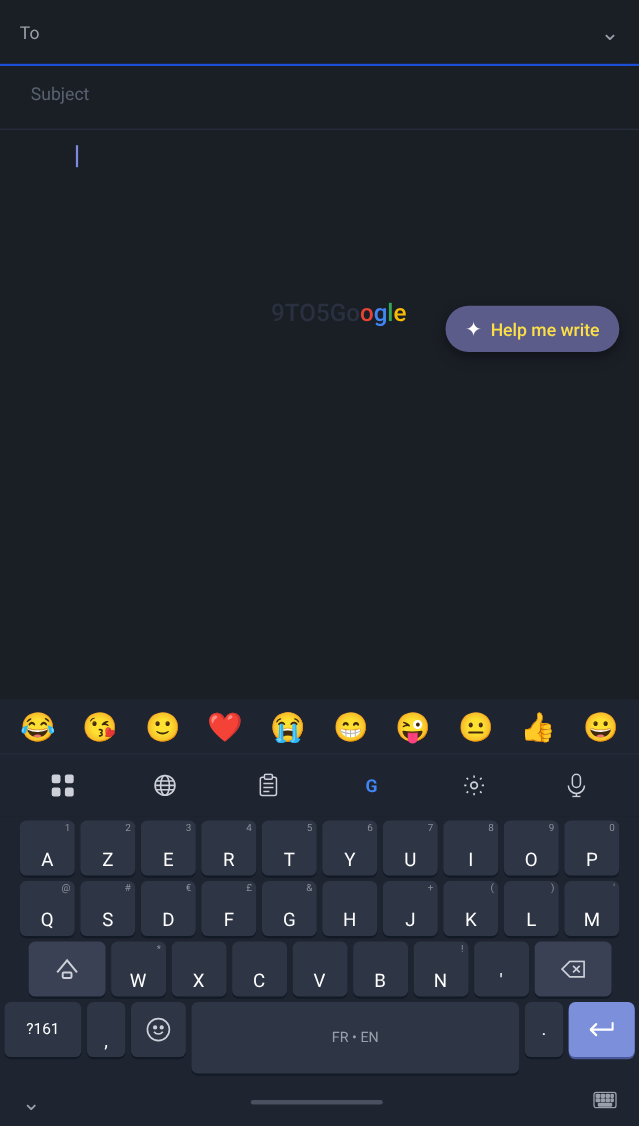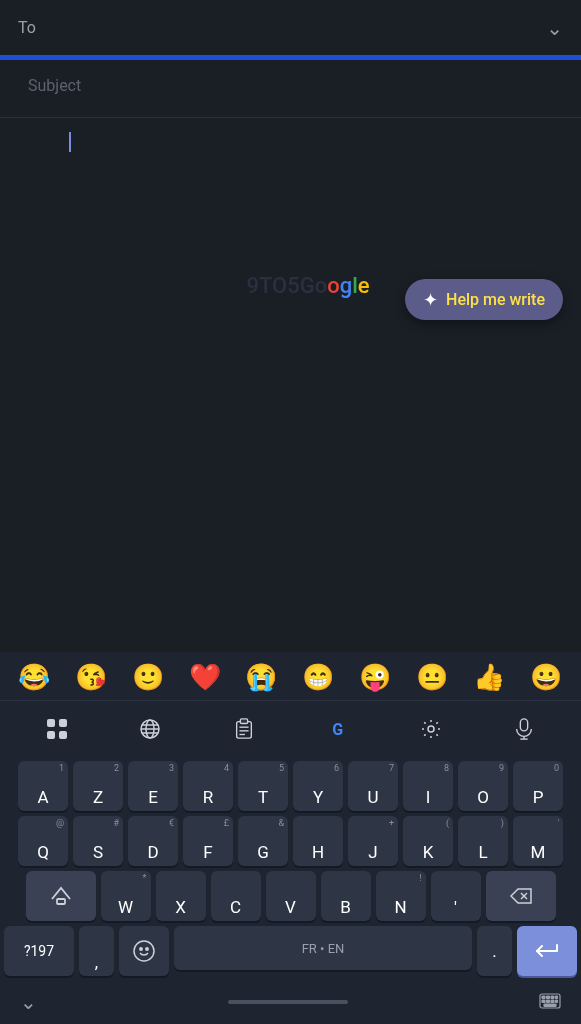--- a/index.html
+++ b/index.html
@@ -17,21 +17,21 @@
     
     .compose-area {
       background: #1a1f26;
     }
 
     .to-field {
       display: flex;
       align-items: center;
       justify-content: space-between;
       padding: 14px 18px;
-      border-bottom: 5px solid #1d4ed8;
+      border-bottom: 2px solid #1d4ed8;
       height: 60px;
     }
 
     .to-label {
       color: #9aa0ab;
       font-size: 16px;
     }
 
     .chevron-down {
       color: #9aa0ab;
@@ -218,21 +218,21 @@
     .key-emoji-btn {
       width: 50px;
       height: 50px;
       font-size: 22px;
       justify-content: center;
       padding-bottom: 0;
     }
 
     .key-space {
       flex: 1;
-      height: 44px;
+      height: 65px;
       font-size: 13px;
       color: #9aa0ab;
       justify-content: center;
       padding-bottom: 0;
     }
 
     .key-period {
       width: 35px;
       height: 50px;
       justify-content: center;
@@ -510,21 +510,21 @@
         <svg width="22" height="16" viewBox="0 0 22 16" fill="none" stroke="#cdd0d8" stroke-width="1.5">
           <path d="M8 1L1 8l7 7h13V1H8z"></path>
           <line x1="11" y1="5" x2="17" y2="11"></line>
           <line x1="17" y1="5" x2="11" y2="11"></line>
         </svg>
       </div>
     </div>
 
     <div class="key-row" style="margin-bottom:8px;">
       <div class="key key-num">
-          <span style="font-size:14px;">?197</span>
+          <span style="font-size:14px;">?161</span>
         </div>
       <div class="key key-comma">
           <span class="key-main">,</span>
         </div>
       <div class="key key-emoji-btn">
         <svg width="24" height="24" viewBox="0 0 24 24" fill="none" stroke="#cdd0d8" stroke-width="1.5">
           <circle cx="12" cy="12" r="10"></circle>
           <path d="M8 14s1.5 2 4 2 4-2 4-2"></path>
           <circle cx="9" cy="10" r="1.2" fill="#cdd0d8"></circle>
           <circle cx="15" cy="10" r="1.2" fill="#cdd0d8"></circle>

